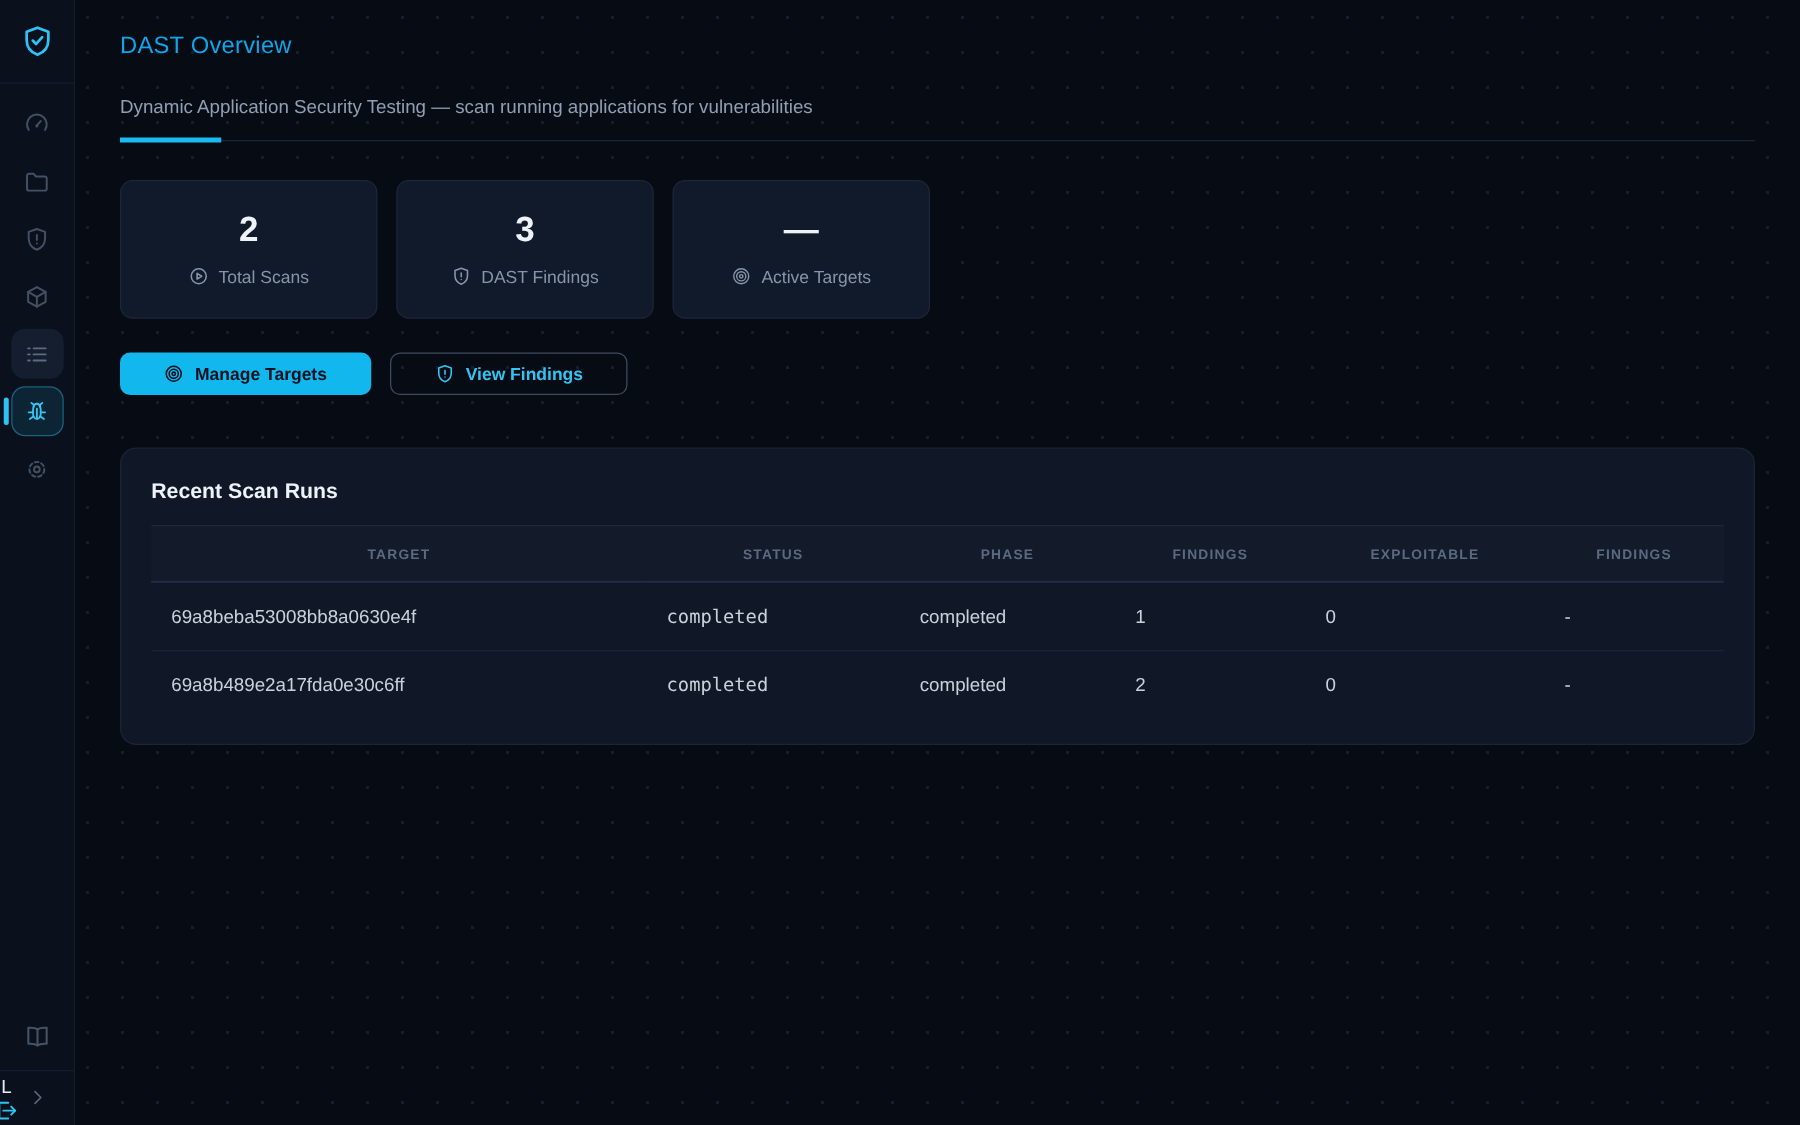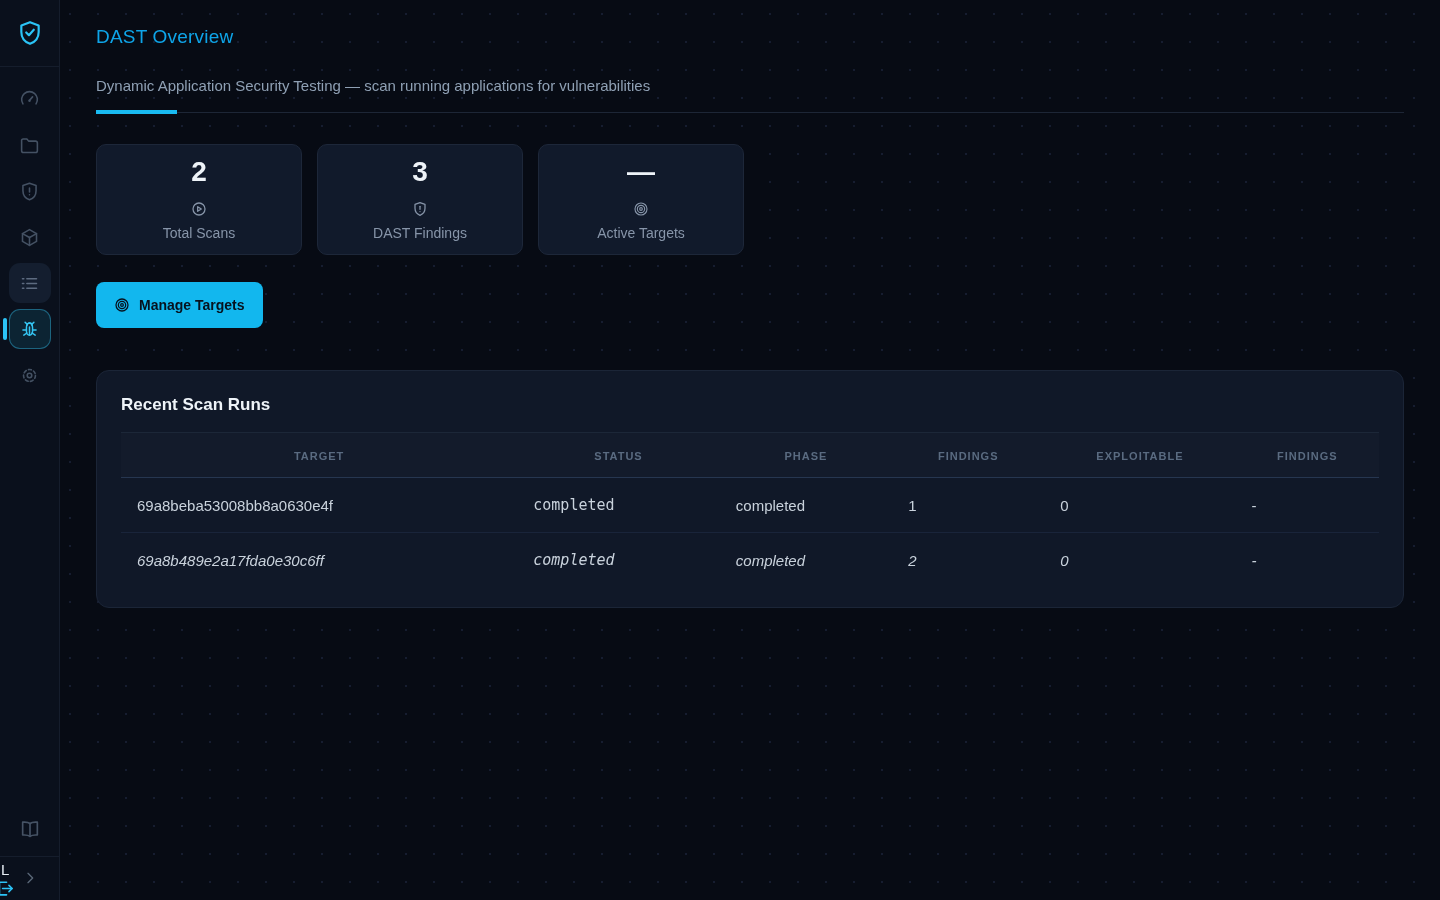--- a/index.html
+++ b/index.html
@@ -48,47 +48,47 @@
   .title-rule { margin-top:16px; position:relative; border-bottom:1px solid #1d2636; height:3px; }
   .title-rule .accent { position:absolute; left:0; bottom:-2px; width:81px; height:4px; background:#19bbf2; }
 
   .stats-row { display:flex; gap:15px; margin-top:31px; }
   .stat-card {
     width:206px; height:111px; border-radius:10px;
     background:#111a2b; border:1px solid #1d2739;
     display:flex; flex-direction:column; align-items:center; justify-content:center; gap:15px;
   }
   .stat-value { font-size:28px; font-weight:700; color:#eef3f8; line-height:1; }
-  .stat-label { display:flex; align-items:center; gap:8px; color:#8795a9; font-size:14px;flex-direction:column; }
+  .stat-label { display:flex; align-items:center; gap:8px; color:#8795a9; font-size:14px; }
 
   .actions-row { display:flex; gap:15px; margin-top:27px; }
   .btn {
-    height:46px; border-radius:8px; display:inline-flex; align-items:center; gap:9px;
-    padding:0 18px; font-size:14px; font-weight:700; cursor:pointer; border:none;
+    height:34px; border-radius:8px; display:inline-flex; align-items:center; gap:9px;
+    padding:0 35px; font-size:14px; font-weight:700; cursor:pointer; border:none;
     font-family:"Liberation Sans", sans-serif;
     justify-content:flex-end;
   }
   .btn-primary { background:#12b7ee; color:#07121e; }
   .btn-outline { background:transparent; border:1px solid #3d4d60; color:#33c4f6; }
 
   .panel {
     margin-top:42px; background:#101828; border:1px solid #1b2537; border-radius:13px;
     padding:24px 24px 16px 24px; min-height:238px;
   }
   .panel-title { font-size:17px; font-weight:700; color:#eef3f8; }
   .panel-divider { margin-top:17px; border-bottom:1px solid #1c2738; }
 
   table.scans { width:100%; border-collapse:collapse; margin-top:0; table-layout:fixed; }
   table.scans th {
     text-align:center; font-size:11px; font-weight:700; letter-spacing:1px; color:#5a6b81;
     padding:17px 16px 15px 16px; background:rgba(255,255,255,0.015);
     border-bottom:1px solid #263650; text-transform:none;
   }
   table.scans td { padding:18px 16px; font-size:15px; color:#c9d2dc; border-bottom:1px solid #19243a; }
-  table.scans tr:last-child td { border-bottom:none;font-style:italic; }
+  table.scans tr:last-child td { border-bottom:none; }
   td.cell-target { color:#dbe3ec; }
   td.cell-status { font-family:"DejaVu Sans Mono", monospace; font-size:12.5px; color:#c6cfd9; }
   .col-target{width:31.5%}.col-status{width:16.1%}.col-phase{width:13.7%}
   .col-findings{width:12.1%}.col-exploitable{width:15.2%}.col-started{width:11.4%}
 
   svg { display:block; }
 </style>
 </head>
 <body>
 
@@ -258,20 +258,30 @@
   <div class="actions-row">
     <button class="btn btn-primary">
       <span>
         <svg width="16" height="16" viewBox="0 0 24 24" fill="none" stroke="currentColor" stroke-width="1.9">
           <circle cx="12" cy="12" r="9"></circle>
             <circle cx="12" cy="12" r="5.5"></circle>
             <circle cx="12" cy="12" r="2"></circle>
         </svg>
       </span>
       <span>Manage Targets</span>
+    </button>
+    <button class="btn btn-outline">
+      <span>
+        <svg width="16" height="16" viewBox="0 0 24 24" fill="none" stroke="currentColor" stroke-width="1.9" stroke-linecap="round" stroke-linejoin="round">
+          <path d="M12 2.5 L19.5 5.2 V11 C19.5 16.2 16.3 19.9 12 21.5 C7.7 19.9 4.5 16.2 4.5 11 V5.2 Z"></path>
+          <line x1="12" y1="8" x2="12" y2="12.5"></line>
+          <circle cx="12" cy="15.8" r="0.9" fill="currentColor" stroke="none"></circle>
+        </svg>
+      </span>
+      <span>View Findings</span>
     </button>
   </div>
 
   <section class="panel">
     <h2 class="panel-title">Recent Scan Runs</h2>
     <div class="panel-divider"></div>
     <table class="scans">
       <colgroup>
         <col class="col-target">
           <col class="col-status">

